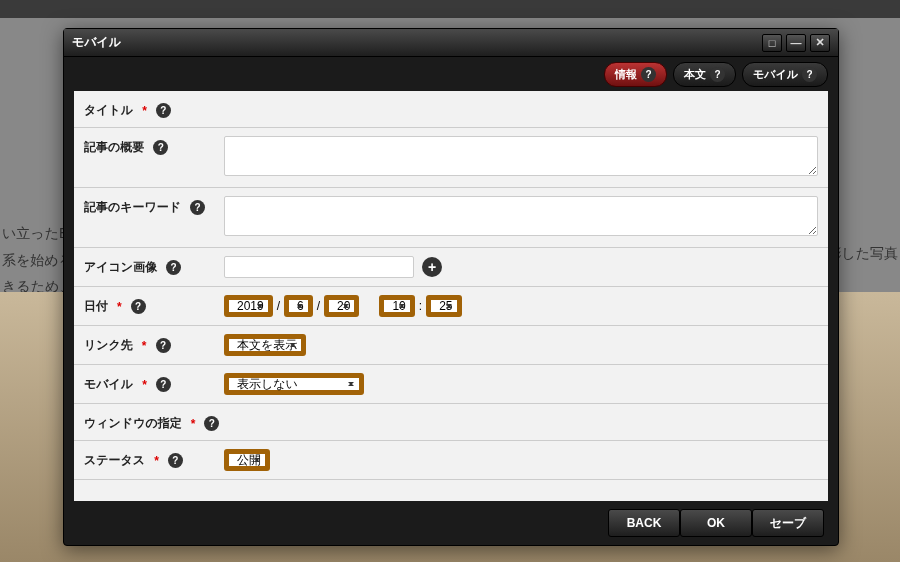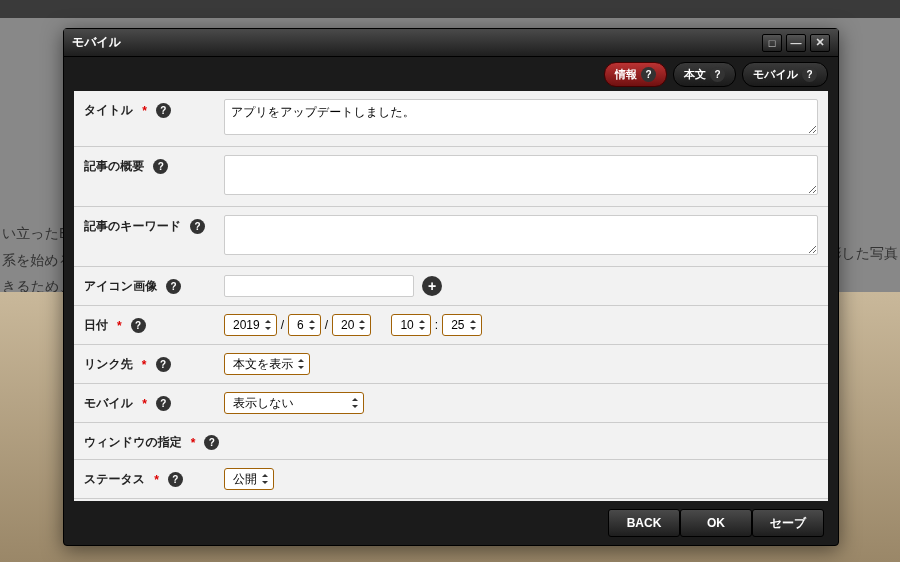--- a/index.html
+++ b/index.html
@@ -92,22 +92,22 @@
 .ta-title{height:36px;} .ta-sum{height:40px;} .ta-kw{height:40px;}
 .icon-row { display:flex; align-items:center; gap:8px;}
 .icon-input { width:190px; height:22px; background:#fff; border:1px solid #ccc; border-radius:2px;}
 .plus-btn {
   width:20px; height:20px; border-radius:50%;
   background:#333; color:#fff; display:flex; align-items:center; justify-content:center;
   font-size:14px; font-weight:bold; cursor:pointer;
 }
 .sel {
   display:inline-flex; align-items:center;
-  background:#fff; border:1px solid #a16207; border-radius:3px;
-  height:22px; padding:0 16px 0 8px;
+  background:#fff; border:5px solid #a16207; border-radius:3px;
+  height:22px; padding:0 4px 0 8px;
   position:relative; font-size:12px;
 }
 .sel::after {
   content:""; position:absolute; right:5px; top:5px;
   width:0; height:0; border-left:3px solid transparent; border-right:3px solid transparent;
   border-bottom:3px solid #333;
 }
 .sel::before {
   content:""; position:absolute; right:5px; bottom:5px;
   width:0; height:0; border-left:3px solid transparent; border-right:3px solid transparent;
@@ -166,23 +166,20 @@
     </div>
   </div>
 
   <div class="form-area">
 
     <div class="row">
       <div class="row-label">
         <span>タイトル</span>
         <span class="req">*</span>
         <span class="help">?</span>
-      </div>
-      <div class="row-field">
-        <textarea class="ta-title" style="">アプリをアップデートしました。</textarea>
       </div>
     </div>
 
     <div class="row">
       <div class="row-label">
         <span>記事の概要</span>
         <span class="help">?</span>
       </div>
       <div class="row-field">
         <textarea class="ta-sum" style=""></textarea>

